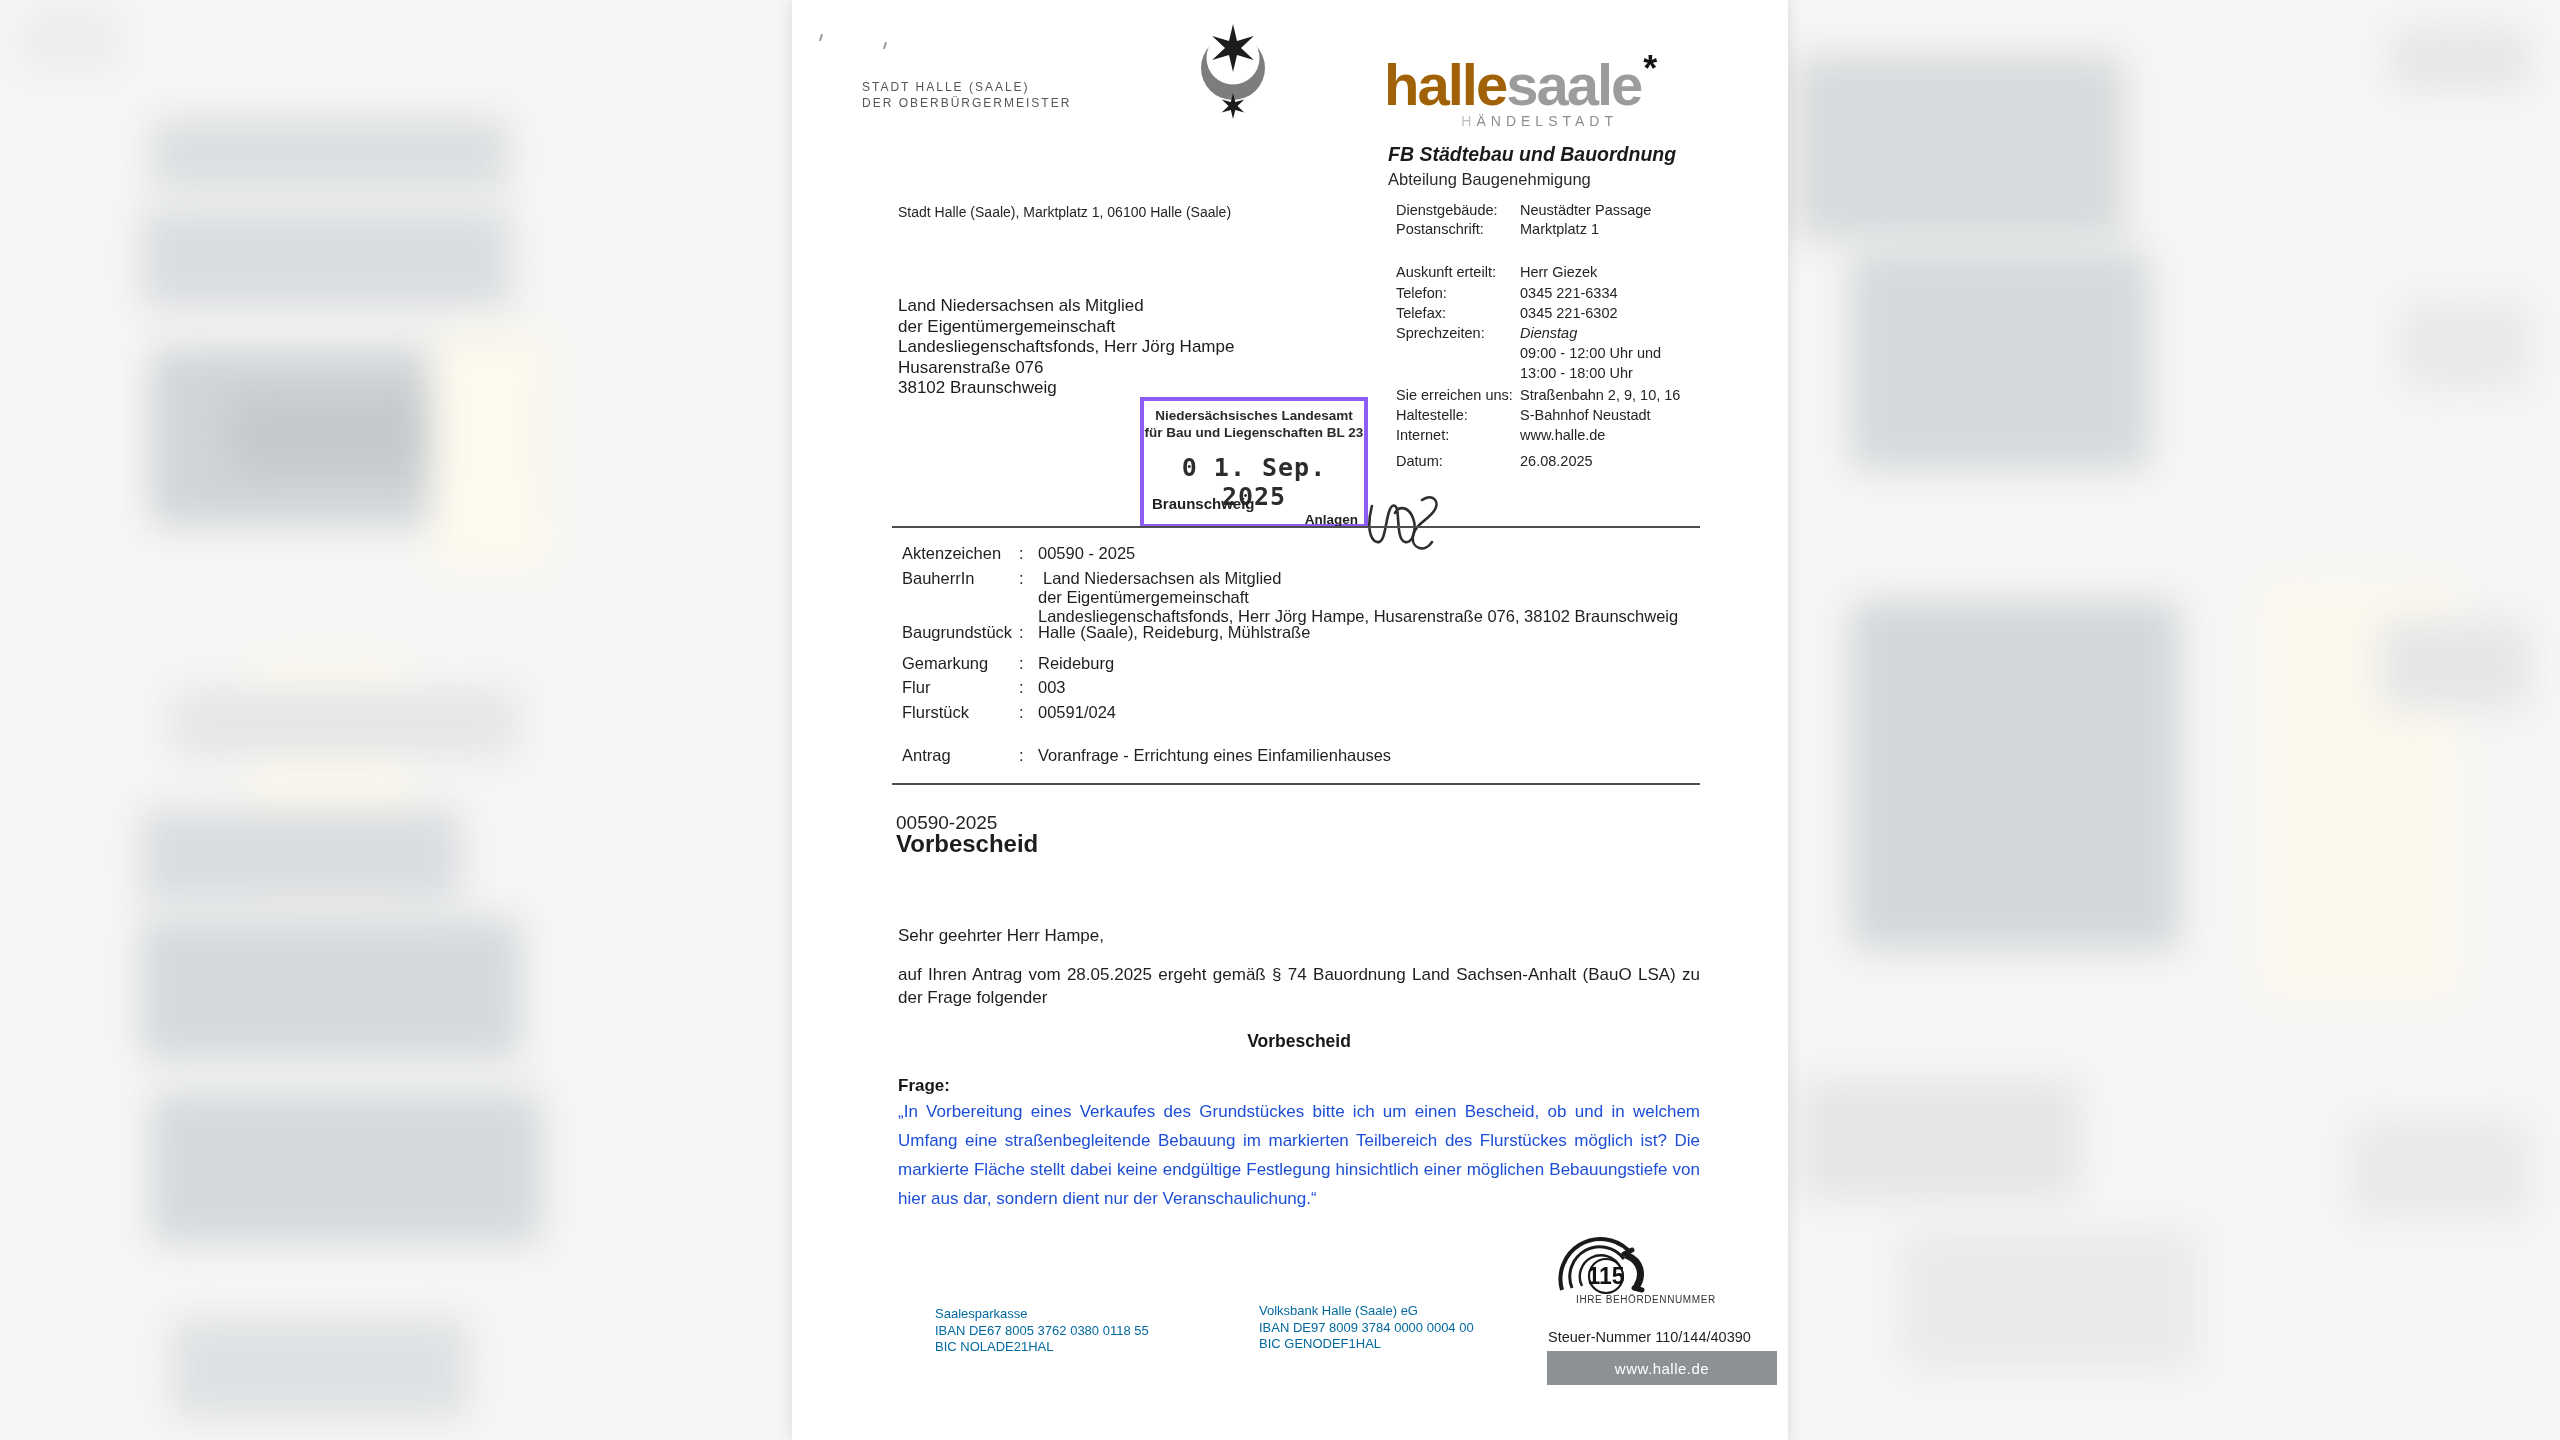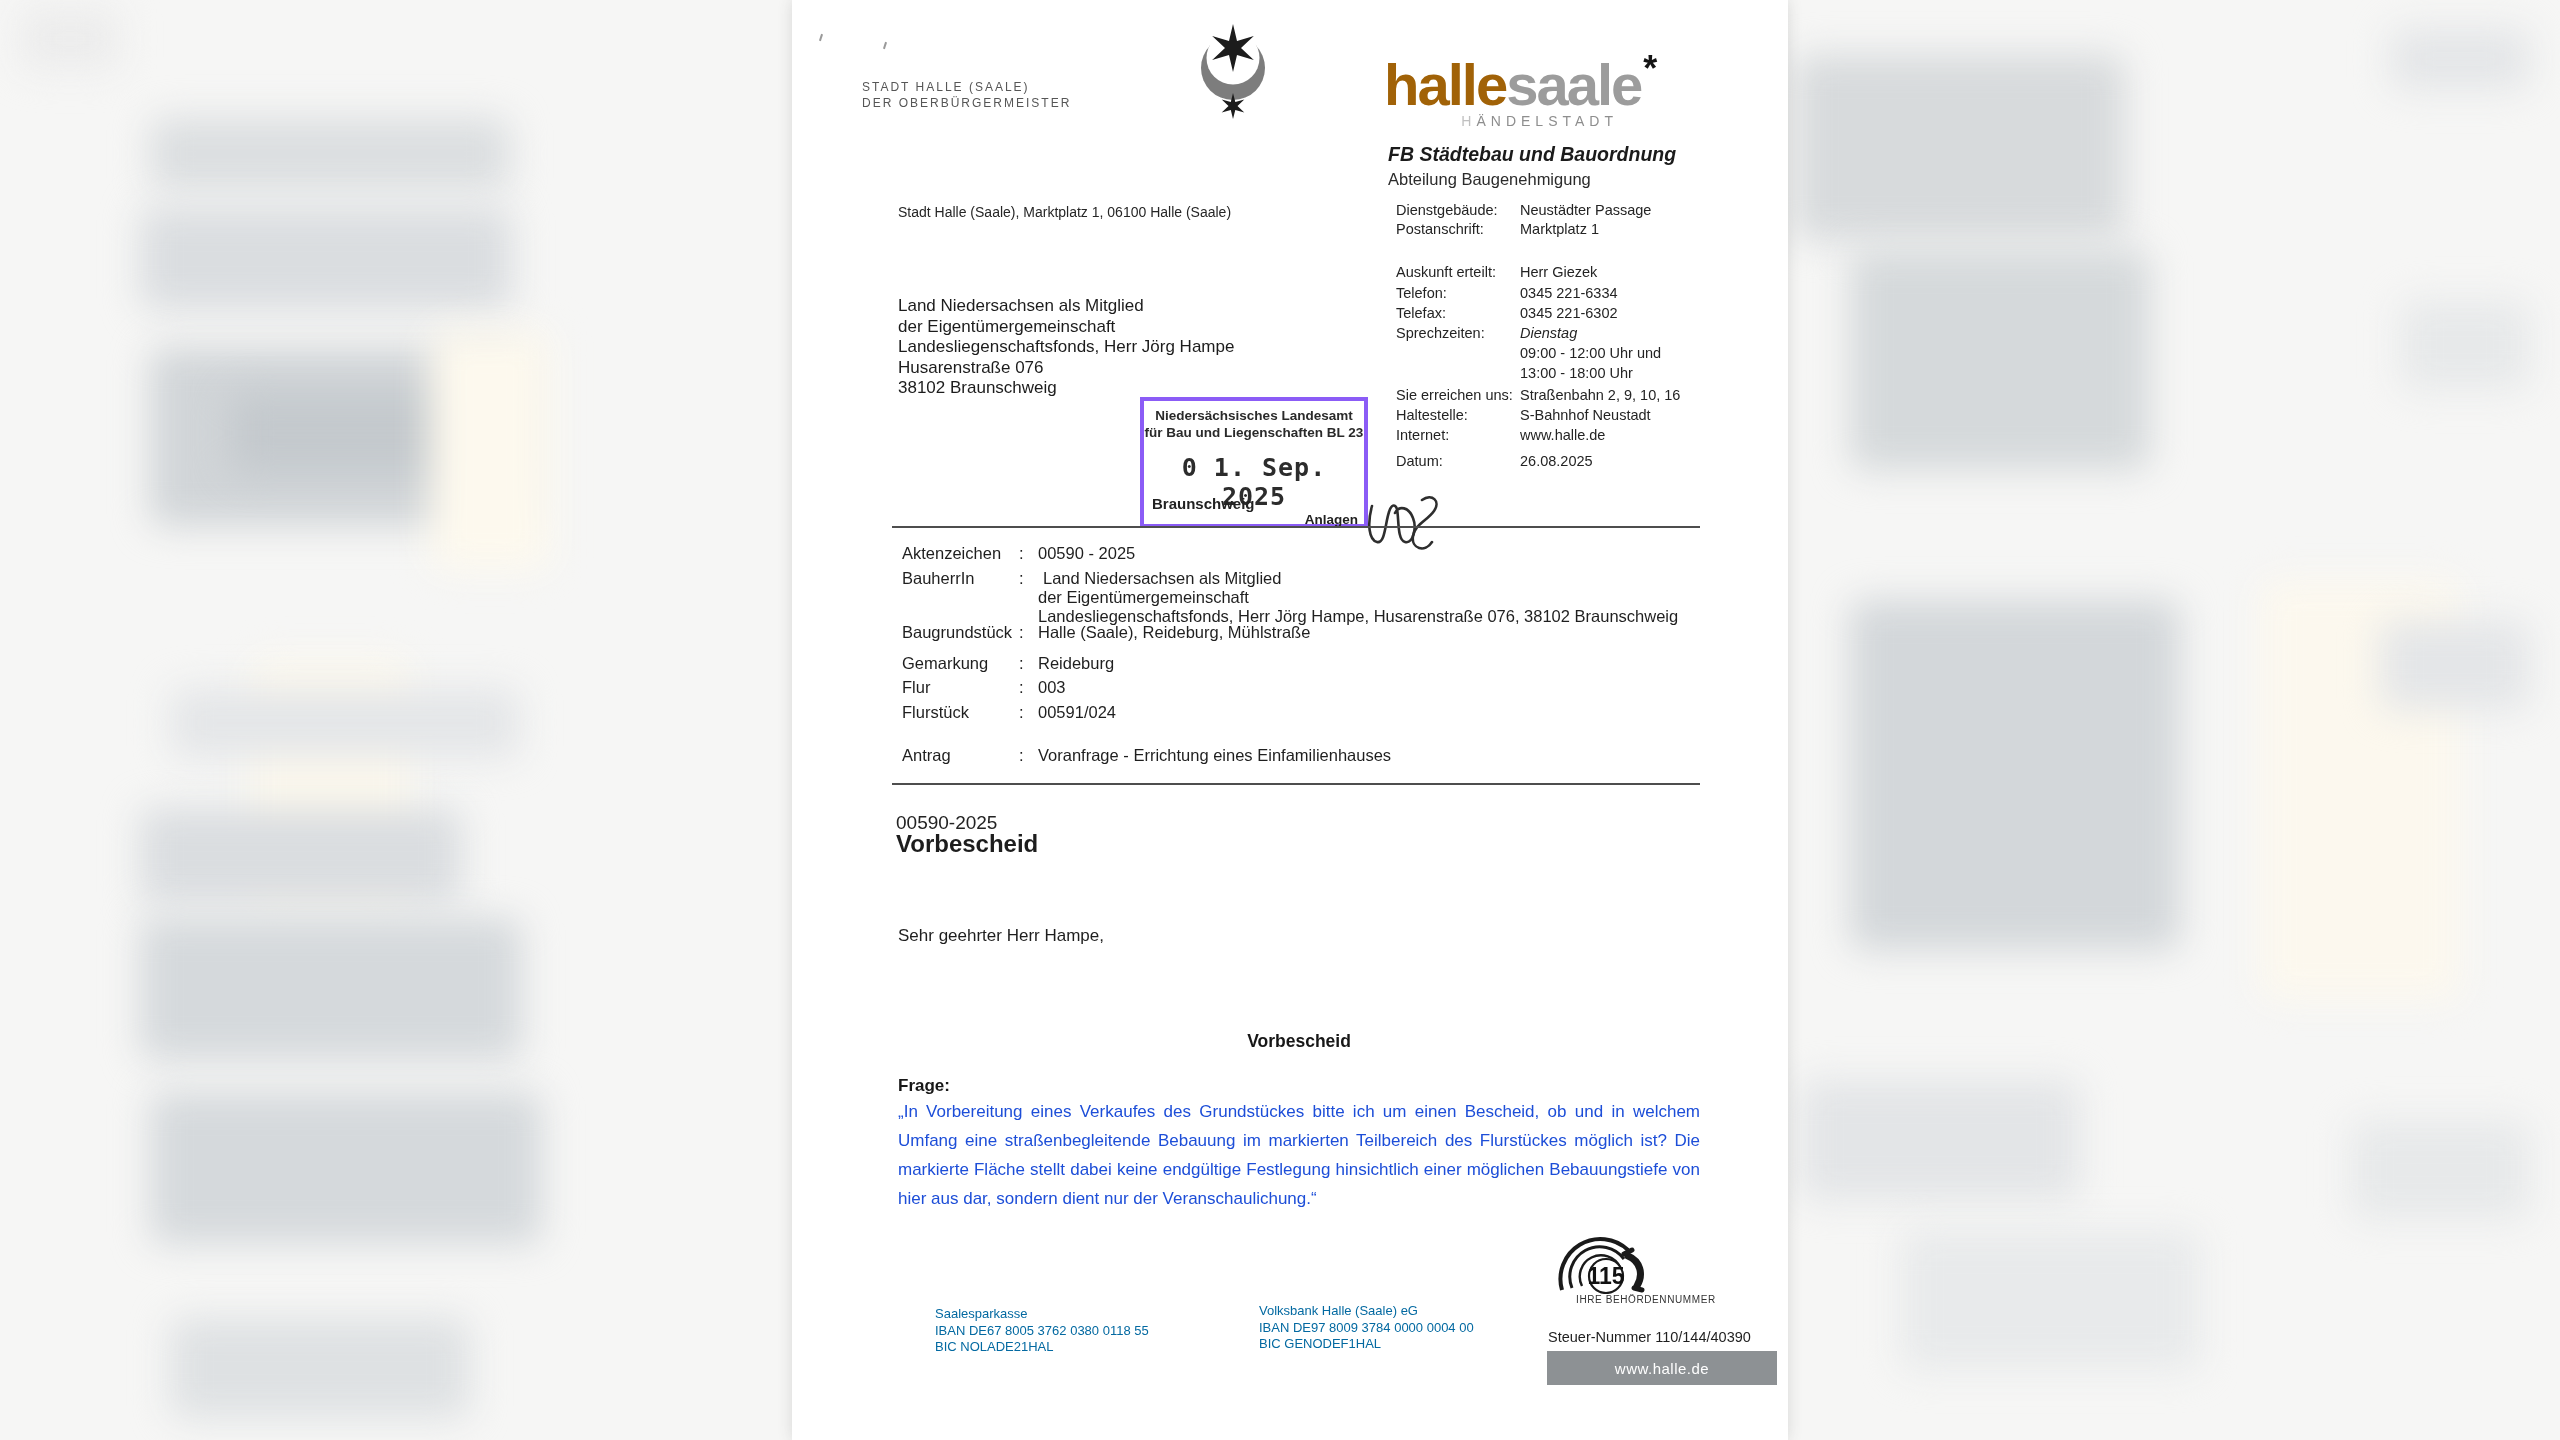--- a/index.html
+++ b/index.html
@@ -230,20 +230,21 @@
           <span class="val">Voranfrage - Errichtung eines Einfamilienhauses</span>
         </div>
     </div>
 
     <div class="abs rule" style="left:100px;top:783px;width:808px;"></div>
 
     <div class="abs subject-title" style="left:104px;top:830px;">Vorbescheid</div>
     <div class="abs subject-number" style="left:104px;top:812px;">00590-2025</div>
 
     <div class="abs body-text" style="left:106px;top:926px;">Sehr geehrter Herr Hampe,</div>
+    <div class="abs body-text para" style="left:106px;top:963px;width:802px;">auf Ihren Antrag vom 28.05.2025 ergeht gemäß § 74 Bauordnung Land Sachsen-Anhalt (BauO LSA) zu der Frage folgender</div>
     <div class="abs center-head" style="left:106px;top:1031px;width:802px;">Vorbescheid</div>
     <div class="abs q-label" style="left:106px;top:1076px;">Frage:</div>
     <div class="abs q-text" style="left:106px;top:1097px;width:802px;">„In Vorbereitung eines Verkaufes des Grundstückes bitte ich um einen Bescheid, ob und in wel­chem Umfang eine straßenbegleitende Bebauung im markierten Teilbereich des Flurstückes möglich ist? Die markierte Fläche stellt dabei keine endgültige Festlegung hinsichtlich einer mög­lichen Bebauungstiefe von hier aus dar, sondern dient nur der Veranschaulichung.“</div>
 
     <div class="abs bank" style="left:102px;top:1306px;">
       <div>Saalesparkasse</div>
       <div>IBAN DE67 8005 3762 0380 0118 55</div>
       <div>BIC NOLADE21HAL</div>
     </div>
     <div class="abs bank" style="left:426px;top:1303px;">

